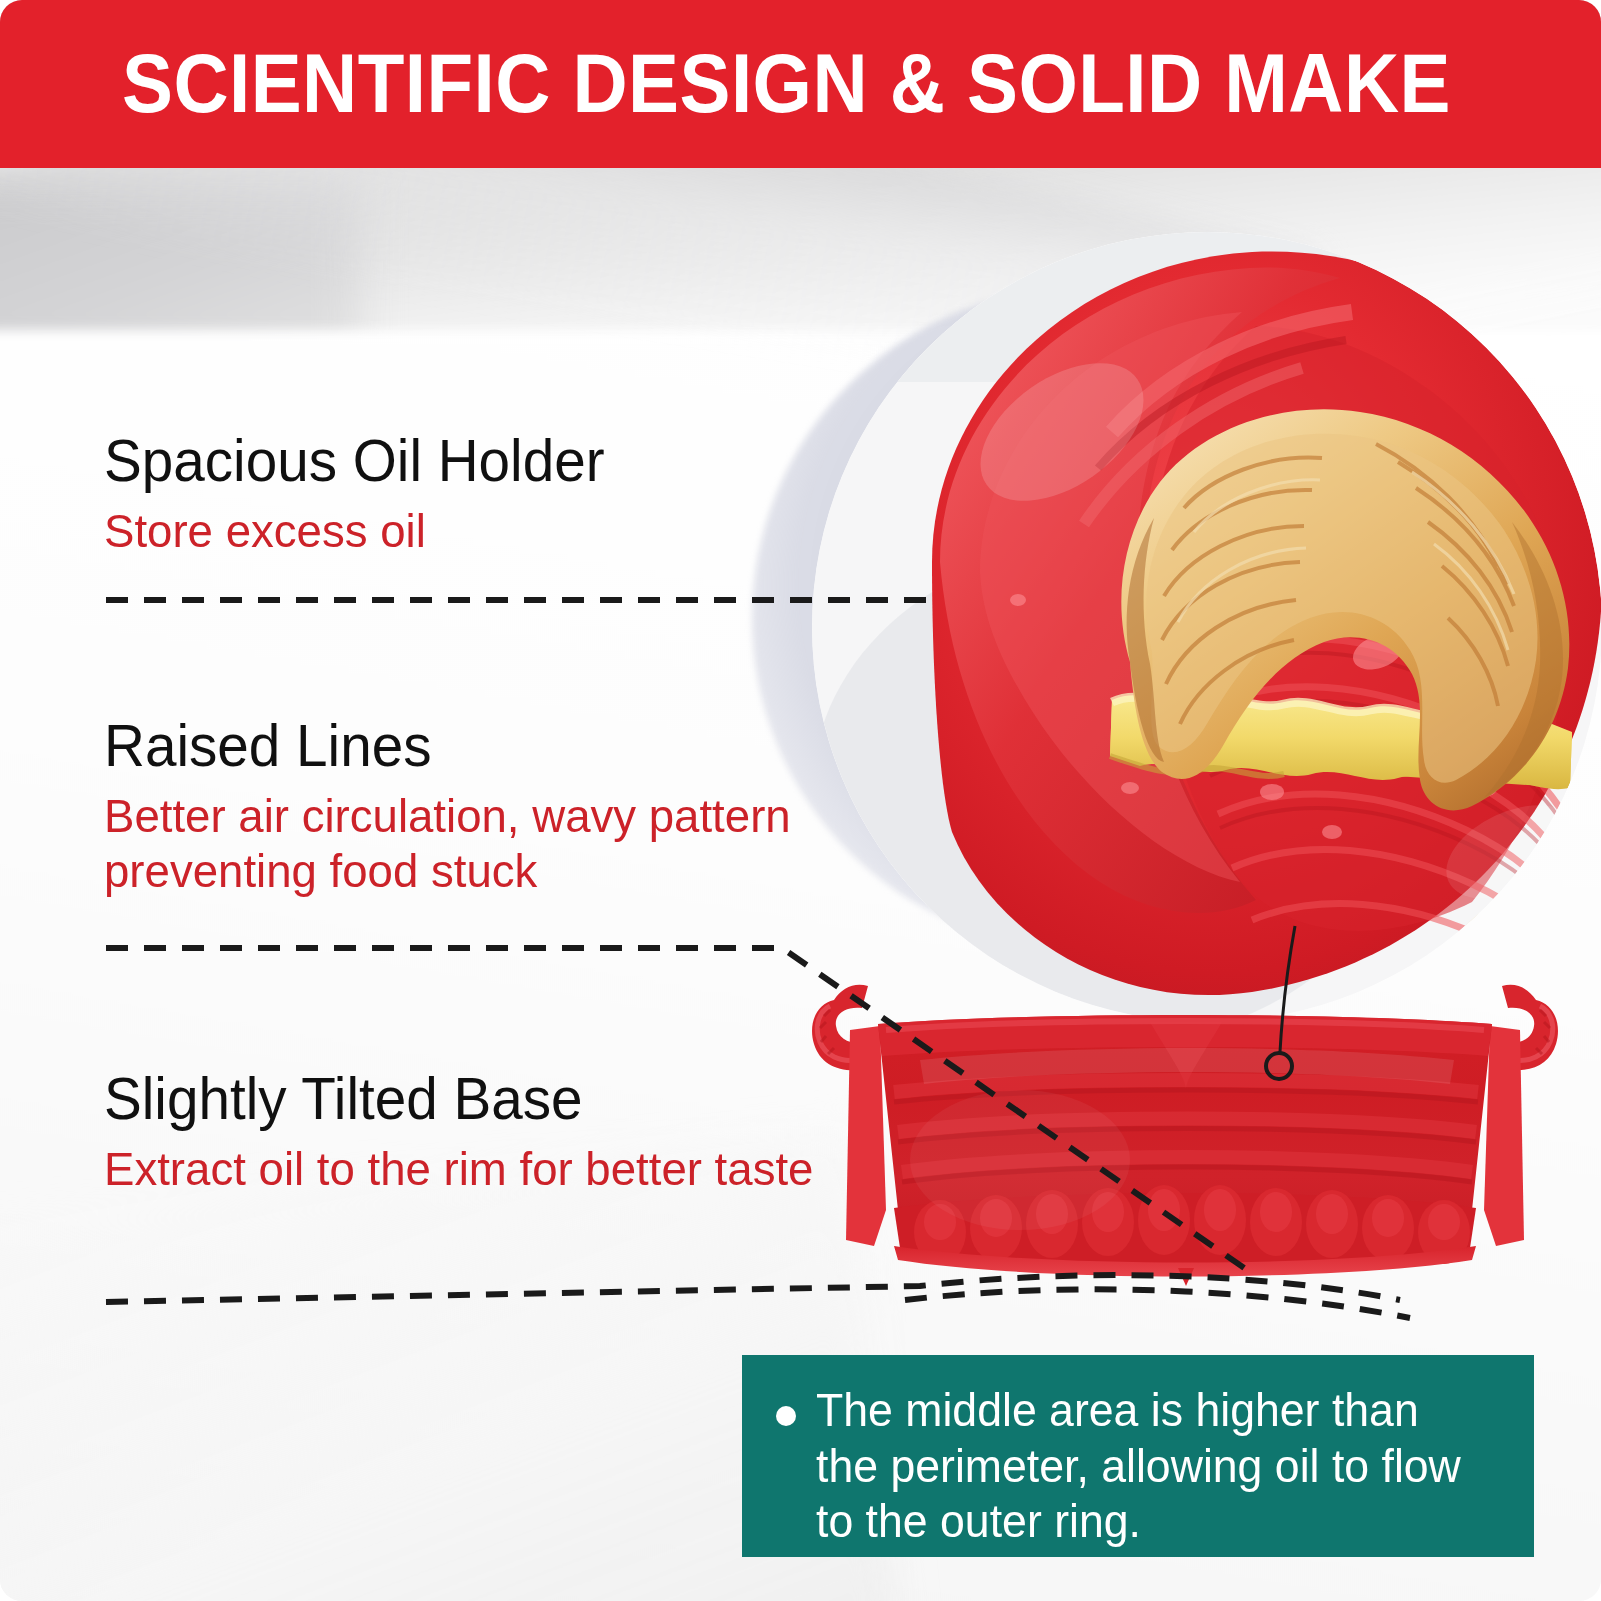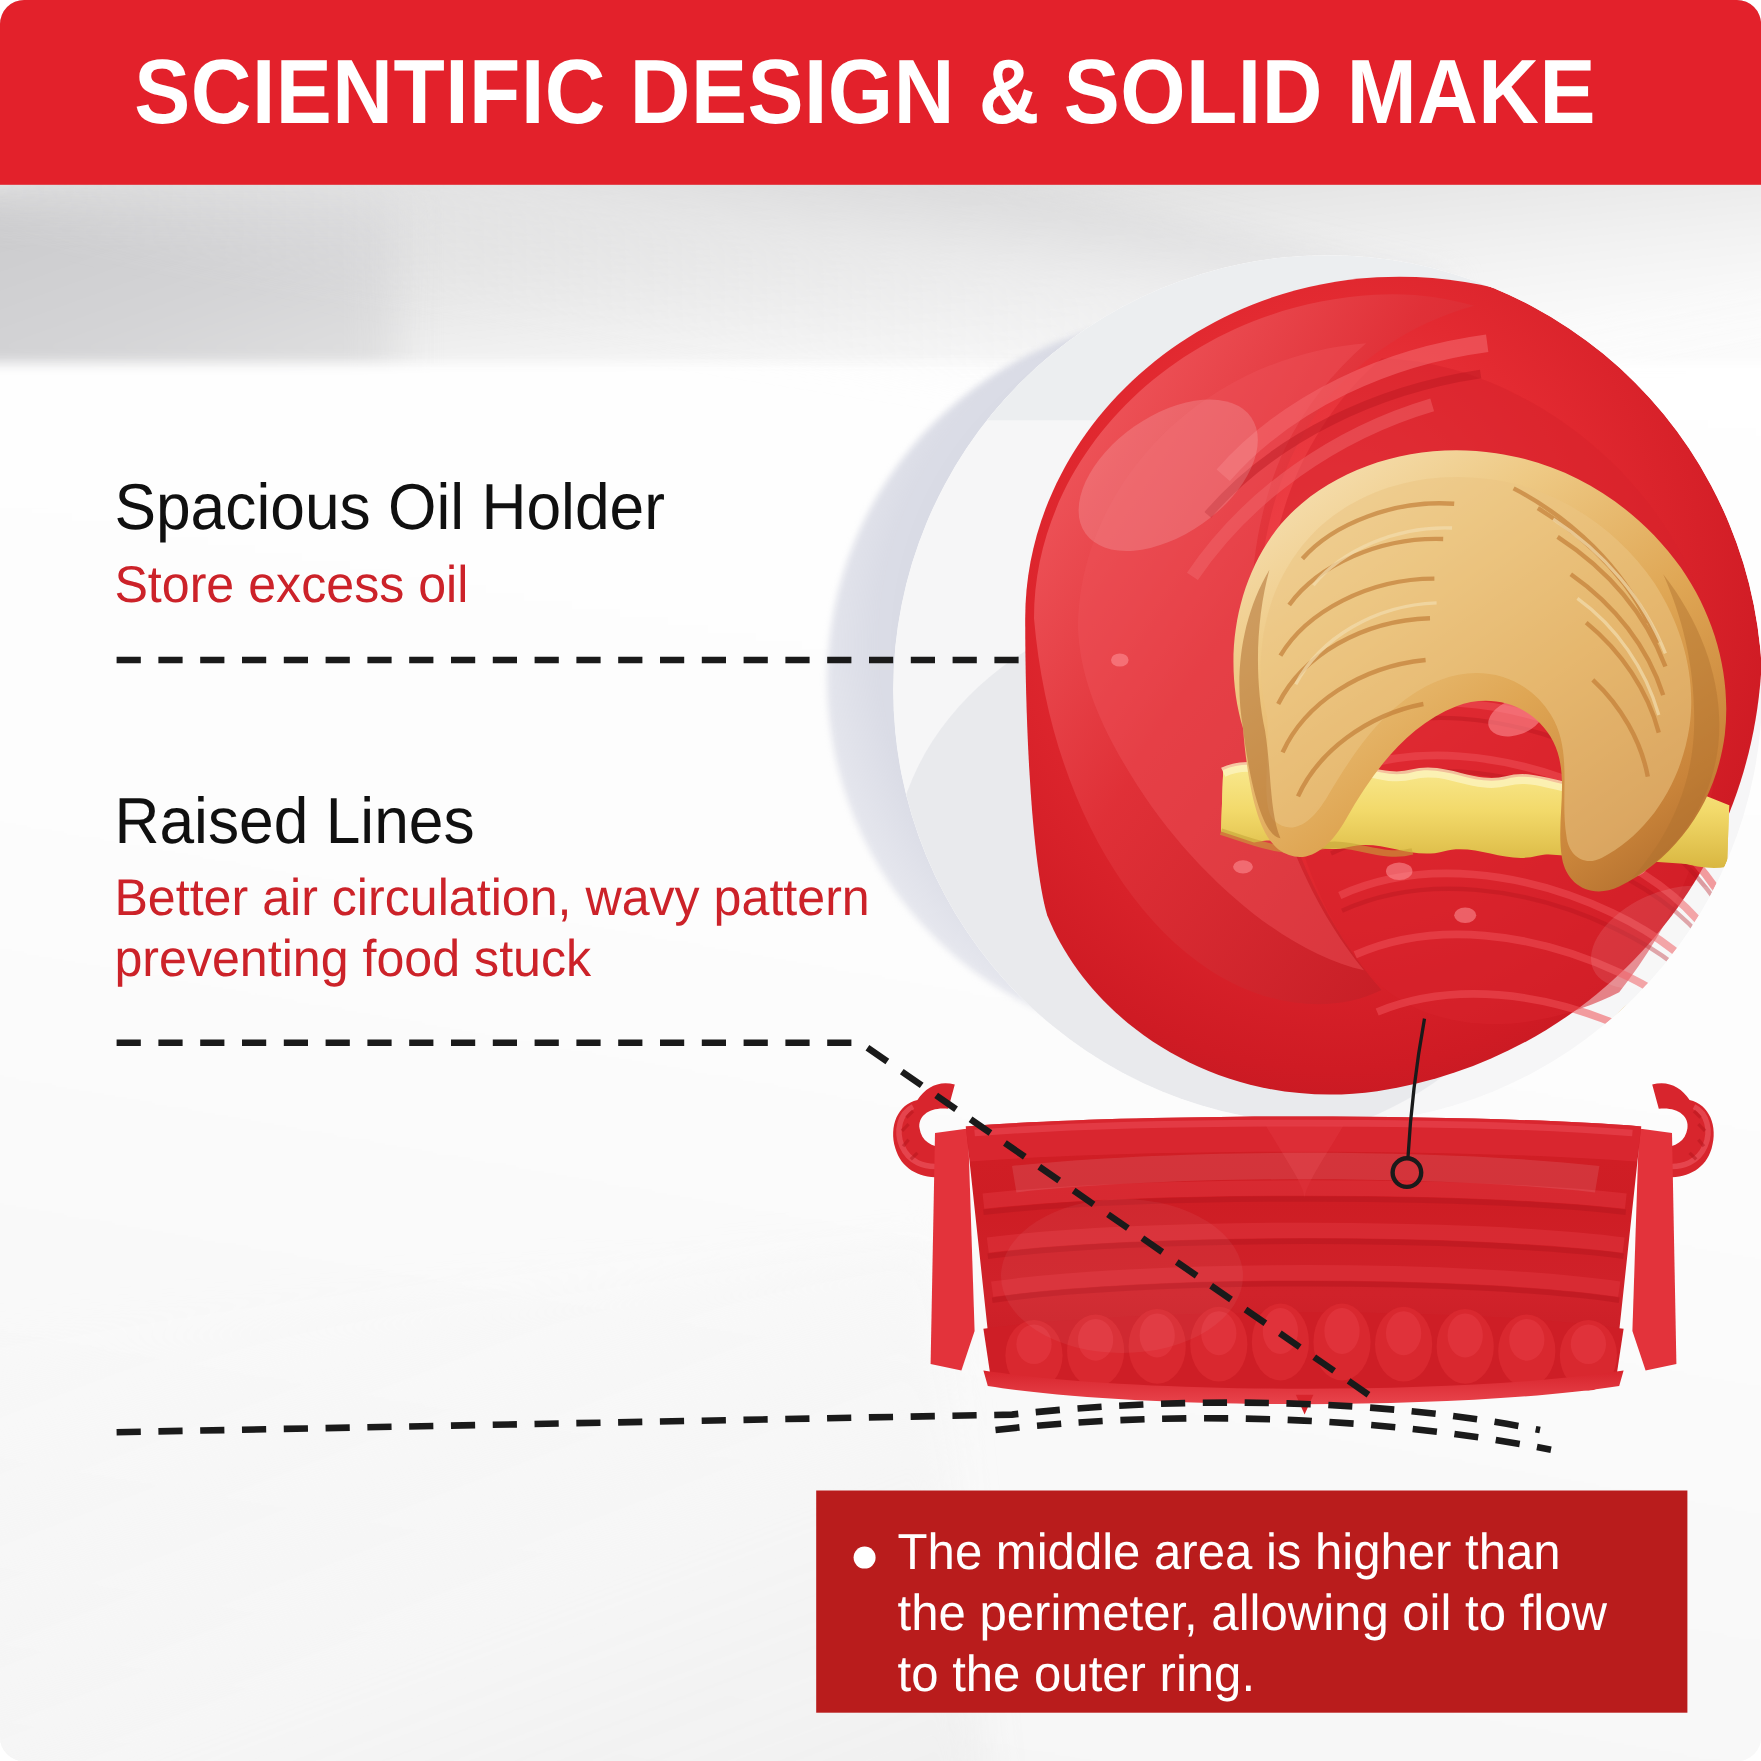--- a/index.html
+++ b/index.html
@@ -174,21 +174,21 @@
     pointer-events: none;
   }
 
   
   .callout {
     position: absolute;
     left: 742px;
     top: 1355px;
     width: 792px;
     height: 202px;
-    background: #b91c1c;
+    background: #0f766e;
     display: flex;
     align-items: flex-start;
     padding: 28px 34px 0 34px;
     box-sizing: border-box;
   }
   .callout-bullet {
     width: 20px;
     height: 20px;
     border-radius: 50%;
     background: #ffffff;
@@ -379,20 +379,24 @@
   <div class="feature" id="feature-1">
     <div class="feature-title">Spacious Oil Holder</div>
     <div class="feature-desc">Store excess oil</div>
   </div>
 
   <div class="feature" id="feature-2">
     <div class="feature-title">Raised Lines</div>
     <div class="feature-desc">Better air circulation, wavy pattern preventing food stuck</div>
   </div>
 
+  <div class="feature" id="feature-3">
+    <div class="feature-title">Slightly Tilted Base</div>
+    <div class="feature-desc">Extract oil to the rim for better taste</div>
+  </div>
 
   <div class="product">
     <svg width="790" height="330" viewBox="0 0 790 330" xmlns="http://www.w3.org/2000/svg">
       <defs>
         <linearGradient id="bodyG" x1="0" y1="0" x2="0" y2="1">
           <stop offset="0%" stop-color="#D21F26"></stop>
           <stop offset="30%" stop-color="#CE1D24"></stop>
           <stop offset="62%" stop-color="#D0222A"></stop>
           <stop offset="100%" stop-color="#C31A21"></stop>
         </linearGradient>

